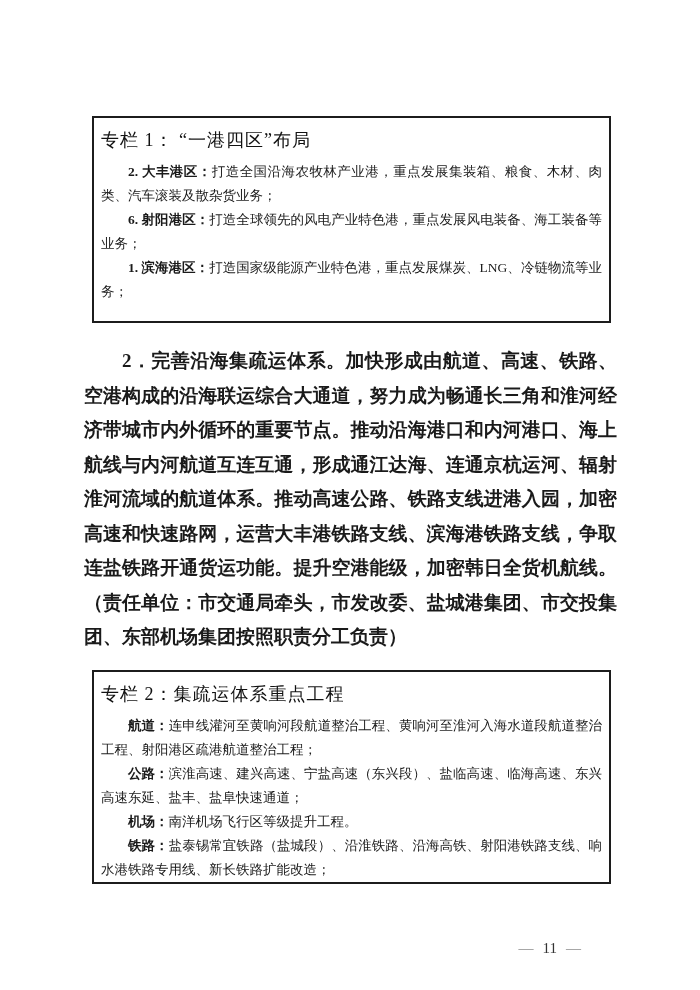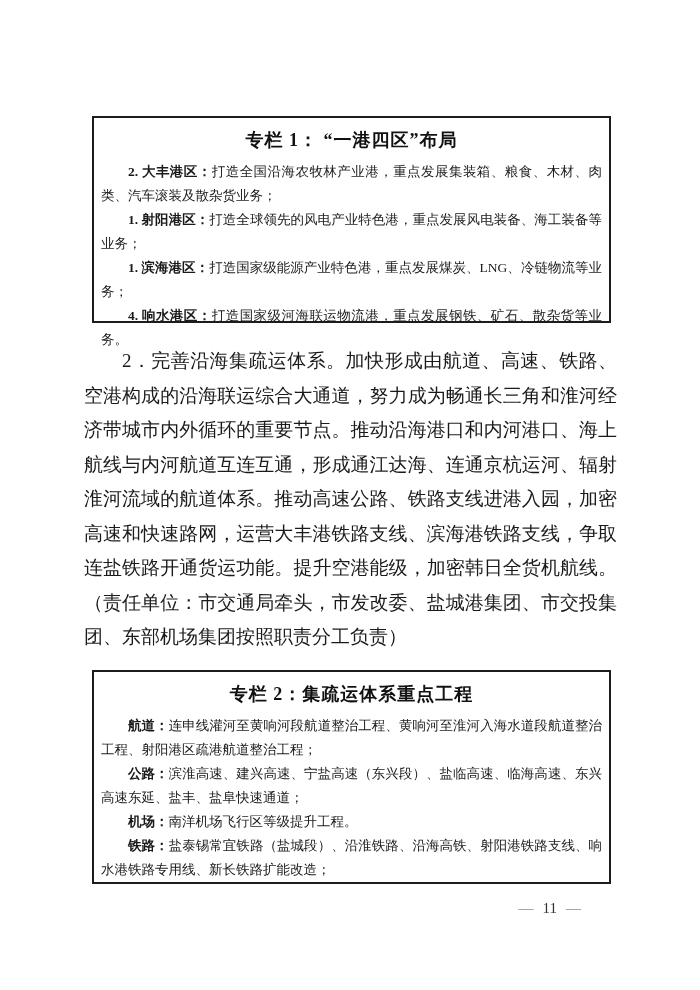--- a/index.html
+++ b/index.html
@@ -18,22 +18,21 @@
     position: absolute;
     left: 92px;
     width: 519px;
     border: 2px solid #1c1c1c;
     background: #ffffff;
     padding: 10px 7px 6px 7px;
   }
   .box1 { top: 116px; height: 207px; }
   .box2 { top: 670px; height: 214px; }
   .box-title {
-    text-align: center;
-    font-weight: bold;
+    font-weight: normal;
     font-size: 18px;
     line-height: 24px;
     margin-bottom: 8px;
     letter-spacing: 1px;
     color: #111111;
   }
   .box-item {
     font-size: 13.5px;
     line-height: 24px;
     text-indent: 2em;
@@ -44,43 +43,43 @@
   .body-para {
     position: absolute;
     left: 84px;
     top: 344px;
     width: 533px;
     font-size: 19px;
     line-height: 34.5px;
     text-indent: 2em;
     text-align: justify;
     color: #1a1a1a;
+    font-weight: bold;
   }
   .page-number {
     position: absolute;
-    top: 898px;
+    top: 938px;
     right: 119px;
     font-size: 15px;
     line-height: 20px;
     white-space: nowrap;
   }
   .page-number .dash { color: #8a8a8a; }
   .page-number .num { color: #333333; margin: 0 9px; }
 </style>
 </head>
 <body>
 
 <div class="page">
 
   <div class="callout-box box1">
     <div class="box-title">专栏 1： “一港四区”布局</div>
     <p class="box-item"><span class="lead">2. 大丰港区：</span><span>打造全国沿海农牧林产业港，重点发展集装箱、粮食、木材、肉类、汽车滚装及散杂货业务；</span></p>
-    <p class="box-item"><span class="lead">1. 射阳港区：</span><span>打造全球领先的风电产业特色港，重点发展风电装备、海工装备等业务；</span></p>
+    <p class="box-item"><span class="lead">6. 射阳港区：</span><span>打造全球领先的风电产业特色港，重点发展风电装备、海工装备等业务；</span></p>
     <p class="box-item"><span class="lead">1. 滨海港区：</span><span>打造国家级能源产业特色港，重点发展煤炭、LNG、冷链物流等业务；</span></p>
-    <p class="box-item"><span class="lead">4. 响水港区：</span><span>打造国家级河海联运物流港，重点发展钢铁、矿石、散杂货等业务。</span></p>
   </div>
 
   <p class="body-para"><span>2．完善沿海集疏运体系。</span><span>加快形成由航道、高速、铁路、空港构成的沿海联运综合大通道，努力成为畅通长三角和淮河经济带城市内外循环的重要节点。推动沿海港口和内河港口、海上航线与内河航道互连互通，形成通江达海、连通京杭运河、辐射淮河流域的航道体系。推动高速公路、铁路支线进港入园，加密高速和快速路网，运营大丰港铁路支线、滨海港铁路支线，争取连盐铁路开通货运功能。提升空港能级，加密韩日全货机航线。（责任单位：市交通局牵头，市发改委、盐城港集团、市交投集团、东部机场集团按照职责分工负责）</span></p>
 
   <div class="callout-box box2">
     <div class="box-title">专栏 2：集疏运体系重点工程</div>
     <p class="box-item"><span class="lead">航道：</span><span>连申线灌河至黄响河段航道整治工程、黄响河至淮河入海水道段航道整治工程、射阳港区疏港航道整治工程；</span></p>
     <p class="box-item"><span class="lead">公路：</span><span>滨淮高速、建兴高速、宁盐高速（东兴段）、盐临高速、临海高速、东兴高速东延、盐丰、盐阜快速通道；</span></p>
     <p class="box-item"><span class="lead">机场：</span><span>南洋机场飞行区等级提升工程。</span></p>
     <p class="box-item"><span class="lead">铁路：</span><span>盐泰锡常宜铁路（盐城段）、沿淮铁路、沿海高铁、射阳港铁路支线、响水港铁路专用线、新长铁路扩能改造；</span></p>

